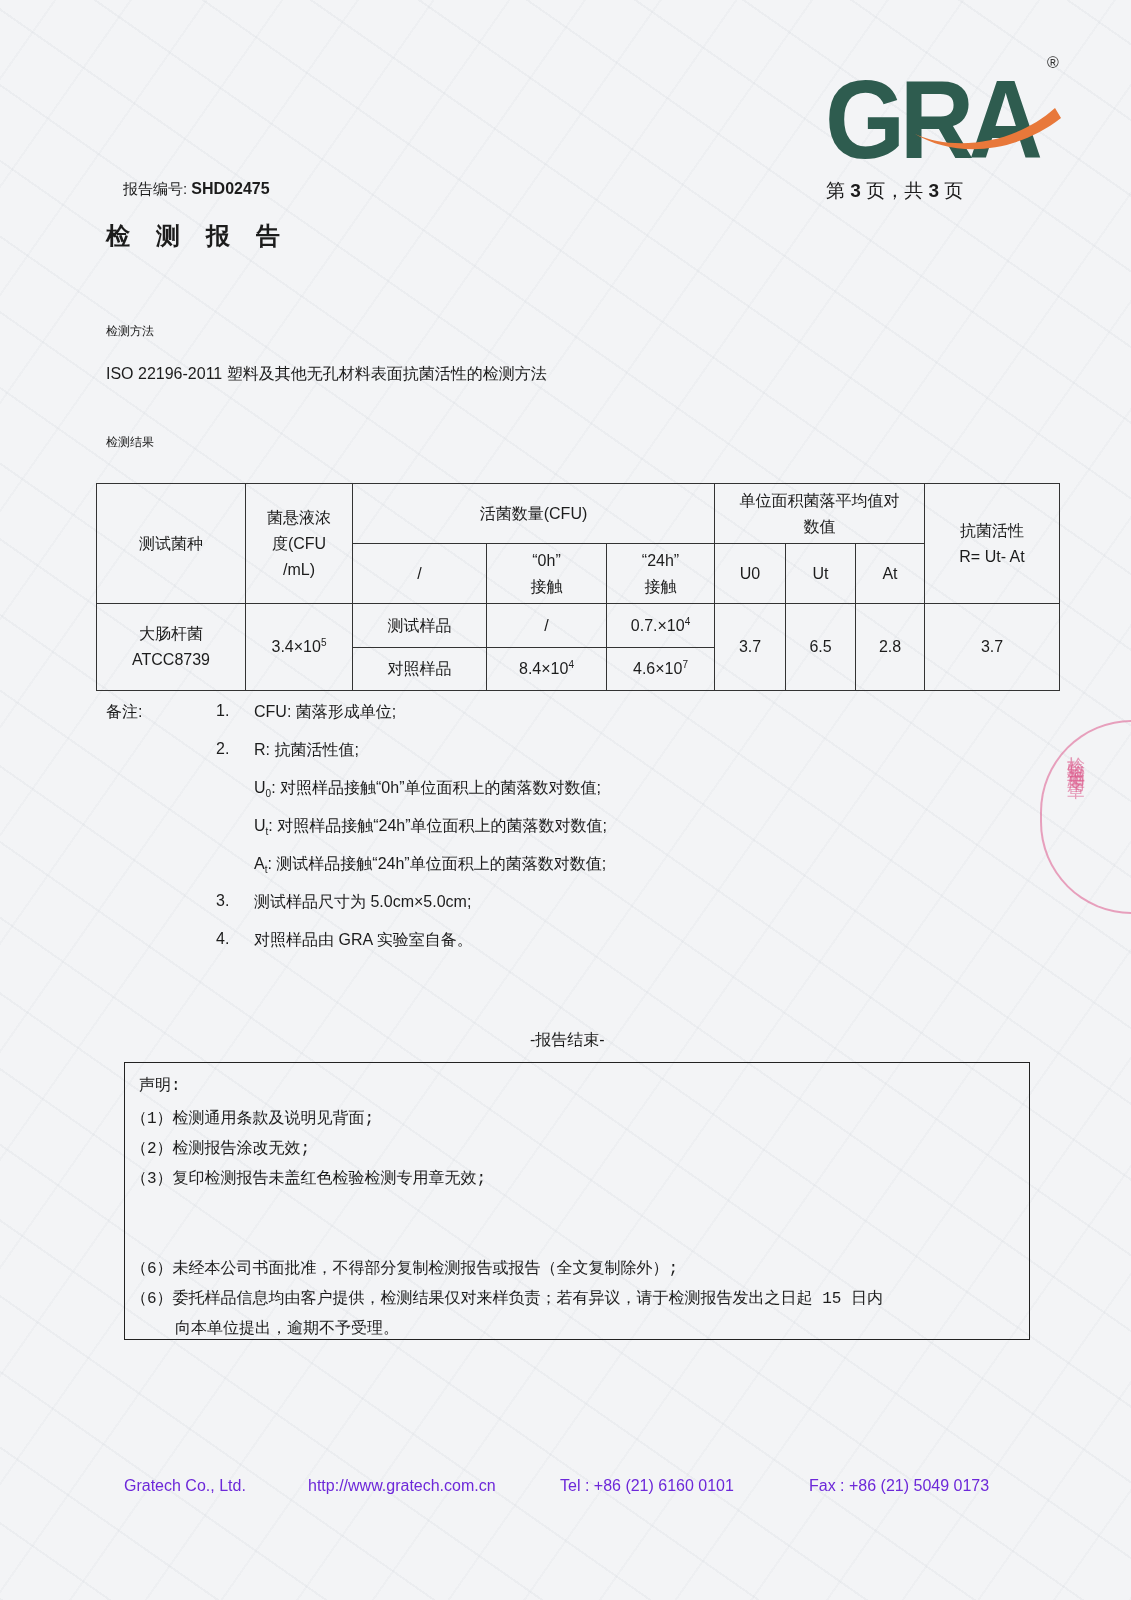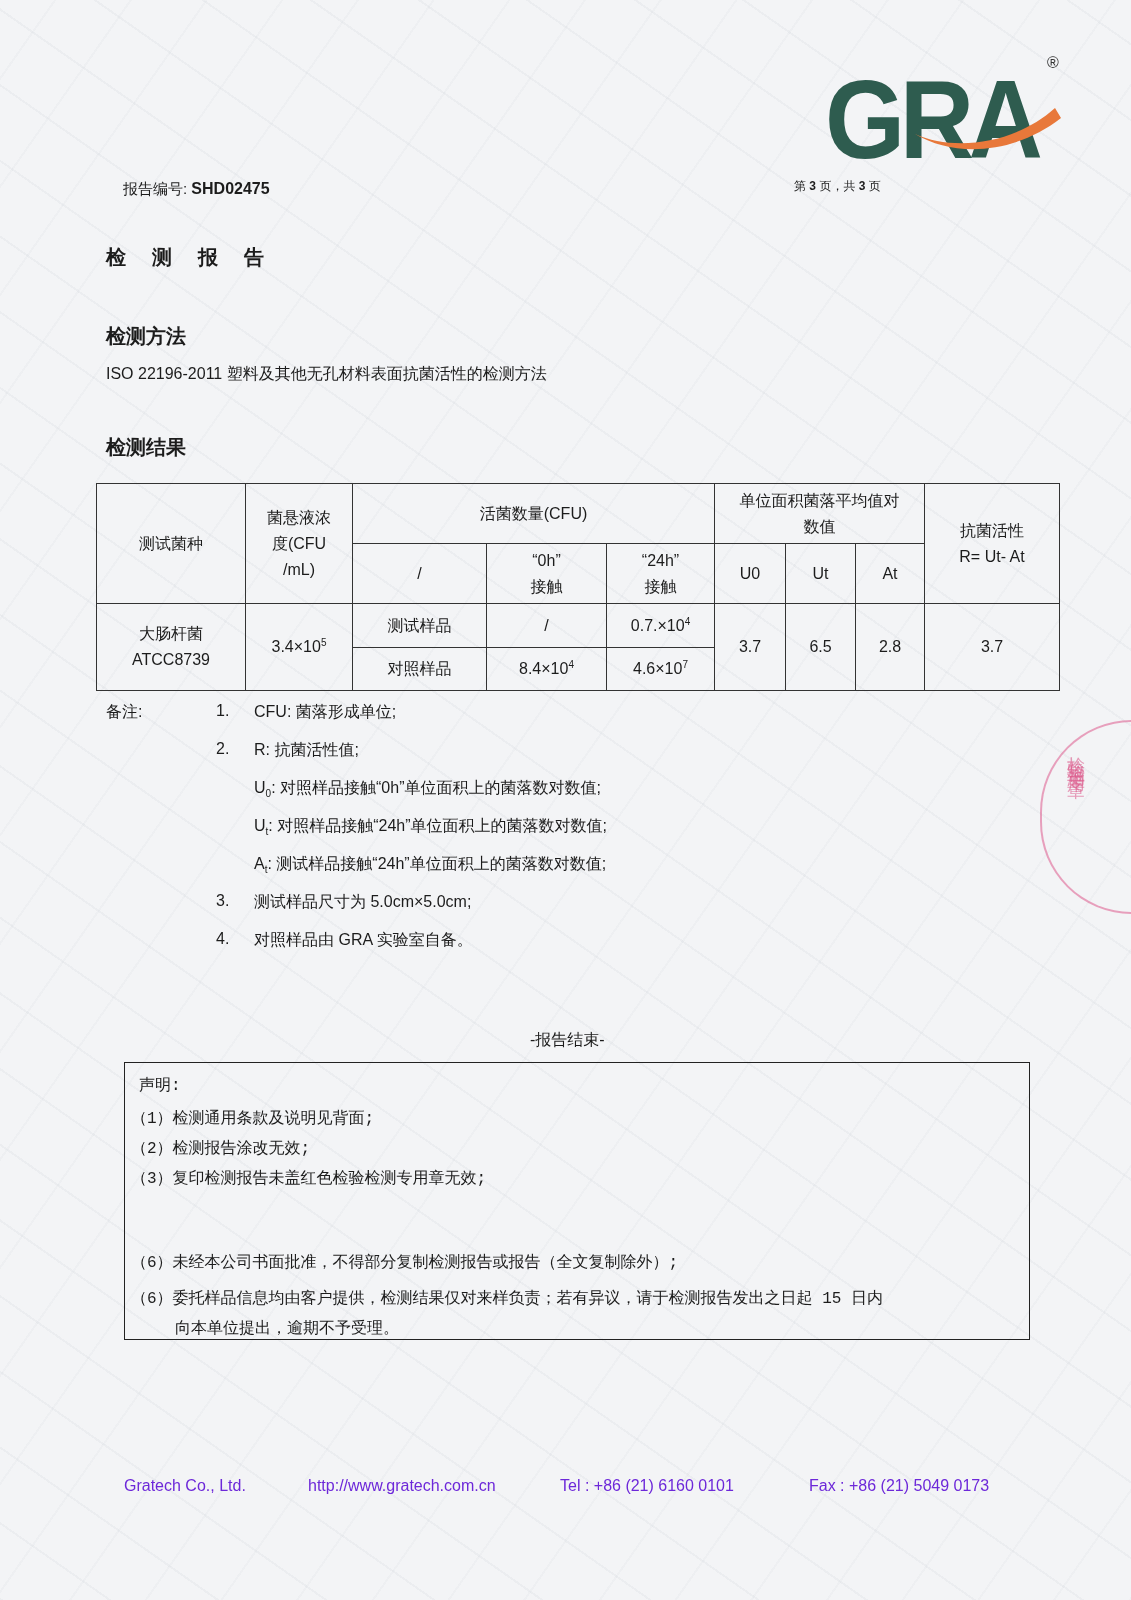--- a/index.html
+++ b/index.html
@@ -9,24 +9,24 @@
     background-image:repeating-linear-gradient(35deg, rgba(200,205,212,0.18) 0 2px, transparent 2px 62px),
                      repeating-linear-gradient(-55deg, rgba(200,205,212,0.12) 0 2px, transparent 2px 62px);}
   .abs{position:absolute;}
   .logo{left:825px;top:58px;width:240px;height:110px;}
   .logo-text{position:absolute;left:0;top:6px;font-family:"Liberation Sans",sans-serif;font-weight:bold;
     font-size:112px;letter-spacing:-6px;color:#2e5c4f;line-height:1;transform:scaleX(0.92);transform-origin:left;}
   .reg{position:absolute;left:222px;top:-4px;font-size:16px;color:#333;}
   .swoosh{position:absolute;left:90px;top:38px;}
   .report-no{left:123px;top:180px;font-size:15px;}
   .report-no b{font-weight:bold;font-size:16px;margin-top:12px;}
-  .page-info{left:794px;top:178px;font-size:12px;}
+  .page-info{left:826px;top:178px;font-size:19px;}
   .page-info b{font-weight:bold;}
-  .doc-title{left:106px;top:244px;font-size:20px;font-weight:bold;letter-spacing:26px;font-family:Liberation Serif, serif;}
-  .sec-h{font-size:20px;font-weight:bold;}
+  .doc-title{left:106px;top:220px;font-size:24px;font-weight:bold;letter-spacing:26px;font-family:Liberation Serif, serif;}
+  .sec-h{font-size:12px;}
   .method-h{left:106px;top:323px;}
   .method-text{left:106px;top:364px;font-size:16px;}
   .results-h{left:106px;top:434px;text-align:right;}
   table.res{position:absolute;left:96px;top:483px;border-collapse:collapse;font-size:16px;}
   table.res td{border:1px solid #333;text-align:center;vertical-align:middle;padding:0;line-height:26px;}
   sup{font-size:10px;vertical-align:super;line-height:0;}
   sub{font-size:10px;vertical-align:sub;line-height:0;}
   .notes{left:106px;top:702px;font-size:16px;}
   .note-row{position:absolute;white-space:nowrap;}
   .note-num{position:absolute;left:0;}
@@ -172,21 +172,21 @@
   <div style="position:absolute;left:22px;top:20px;writing-mode:vertical-rl;letter-spacing:4px;">检验检测专用章</div>
 </div>
 
 <div class="abs end-mark">-报告结束-</div>
 
 <div class="abs decl">
   <div class="line" style="top:12px">声明:</div>
   <div class="line" style="top:45px;left:6px">（1）检测通用条款及说明见背面;</div>
   <div class="line" style="top:75px;left:6px">（2）检测报告涂改无效;</div>
   <div class="line" style="top:105px;left:6px">（3）复印检测报告未盖红色检验检测专用章无效;</div>
-  <div class="line" style="top:189px;left:6px">（6）未经本公司书面批准，不得部分复制检测报告或报告（全文复制除外）;</div>
+  <div class="line" style="top:195px;left:6px">（6）未经本公司书面批准，不得部分复制检测报告或报告（全文复制除外）;</div>
   <div class="line" style="top:225px;left:6px">（6）委托样品信息均由客户提供，检测结果仅对来样负责；若有异议，请于检测报告发出之日起 15 日内</div>
   <div class="line" style="top:255px;left:50px">向本单位提出，逾期不予受理。</div>
 </div>
 
 <div class="abs footer" style="left:124px">Gratech Co., Ltd.</div>
 <div class="abs footer" style="left:308px">http://www.gratech.com.cn</div>
 <div class="abs footer" style="left:560px">Tel : +86 (21) 6160 0101</div>
 <div class="abs footer" style="left:809px">Fax : +86 (21) 5049 0173</div>
 
 </body></html>

